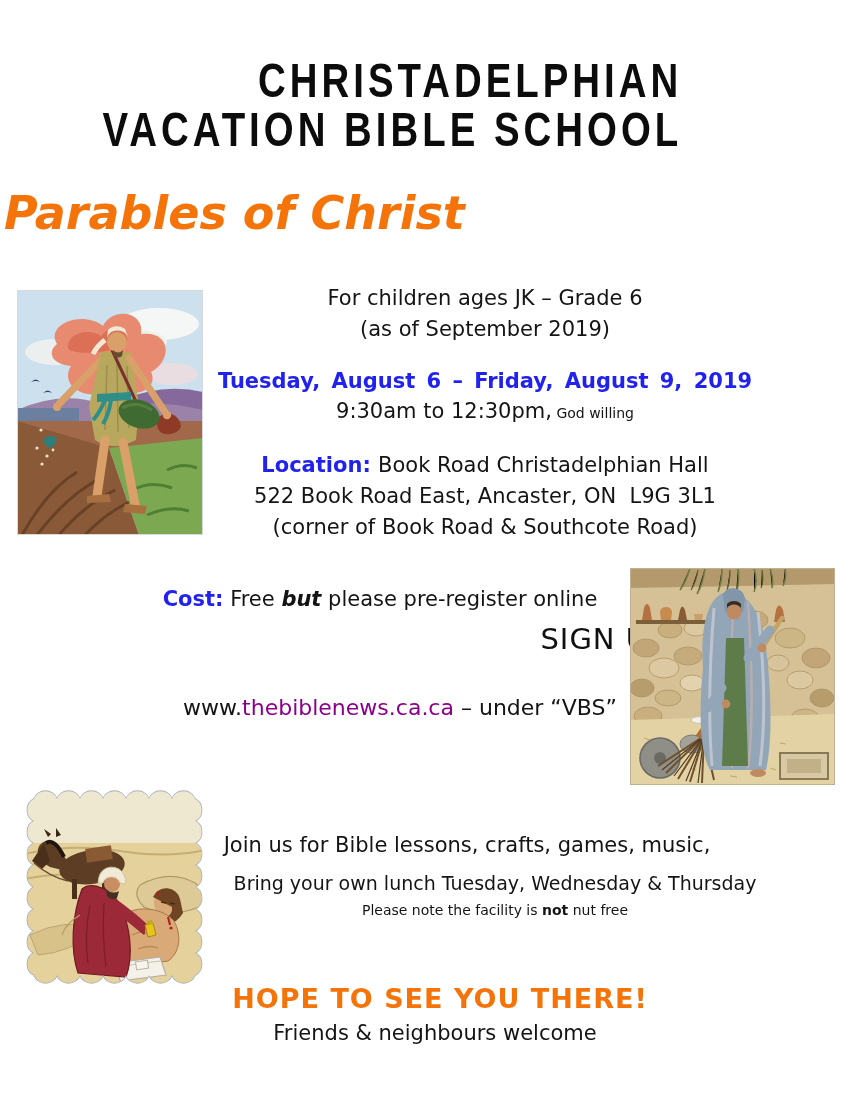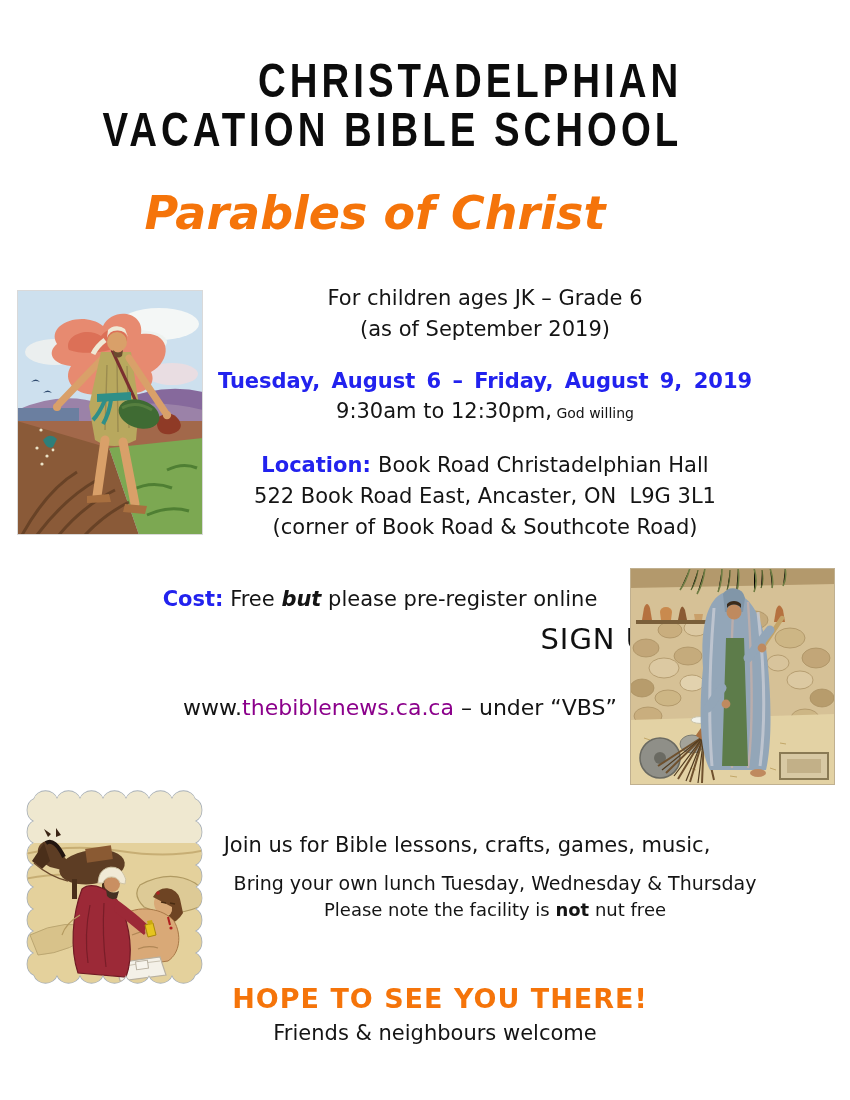--- a/index.html
+++ b/index.html
@@ -12,21 +12,21 @@
 
   
   .title-wrap { top:56px; left:0; width:758px; text-align:right; }
   .title-line {
     display:block; font-family:"Liberation Sans", sans-serif;
     font-weight:800; font-size:48px; line-height:49px; color:#0c0c0c;
     letter-spacing:5px; transform:scaleX(0.80); transform-origin:50% 50%;
     white-space:nowrap;
   }
   .subtitle {
-    top:186px; left:12px; width:726px; text-align:center;
+    top:186px; left:4px; width:726px; 
     font-style:italic; font-weight:700; font-size:46px;
     color:#F5740A; letter-spacing:0px;
   }
 
   
   .txt { text-align:center; font-size:21px; line-height:31px; color:#141414; }
   .blockA   { top:283px; left:100px; width:770px; }
   .dateblk  { top:366px; left:100px; width:770px; }
   .date-line { color:#2222EE; font-weight:700; font-size:21px; word-spacing:4px; line-height:30px; }
   .time-line { font-size:21px; line-height:30px; }
@@ -35,21 +35,21 @@
   .blue-label { color:#2222EE; font-weight:700; }
   .costblk  { top:584px; left:0px; width:760px; }
   .cost-emph { font-weight:700; font-style:italic; }
   .signup   { top:624px; left:32px; width:760px; font-size:29px; letter-spacing:1px; color:#111;text-align:right; }
   .wwwblk   { top:692px; left:20px; width:760px; font-size:22px; }
   .url-domain { color:#8B008B; }
   .joinblk  { top:830px; left:205px; width:524px; }
   .lunchblk { top:869px; left:215px; width:560px; }
   .lunch-1 { font-size:19px; line-height:28px; }
   .lunch-2 { font-size:22px; line-height:30px; }
-  .lunch-3 { font-size:18px; line-height:26px; }
+  .lunch-3 { font-size:14px; line-height:26px; }
   .note-bold { font-weight:700; }
   .hope {
     top:983px; left:30px; width:820px; text-align:center;
     font-size:27px; font-weight:700; color:#F5740A; letter-spacing:1px;
   }
   .welcome { top:1018px; left:25px; width:820px; font-size:21px; }
 
   
   .img-frame { display:block; }
   svg { display:block; }

